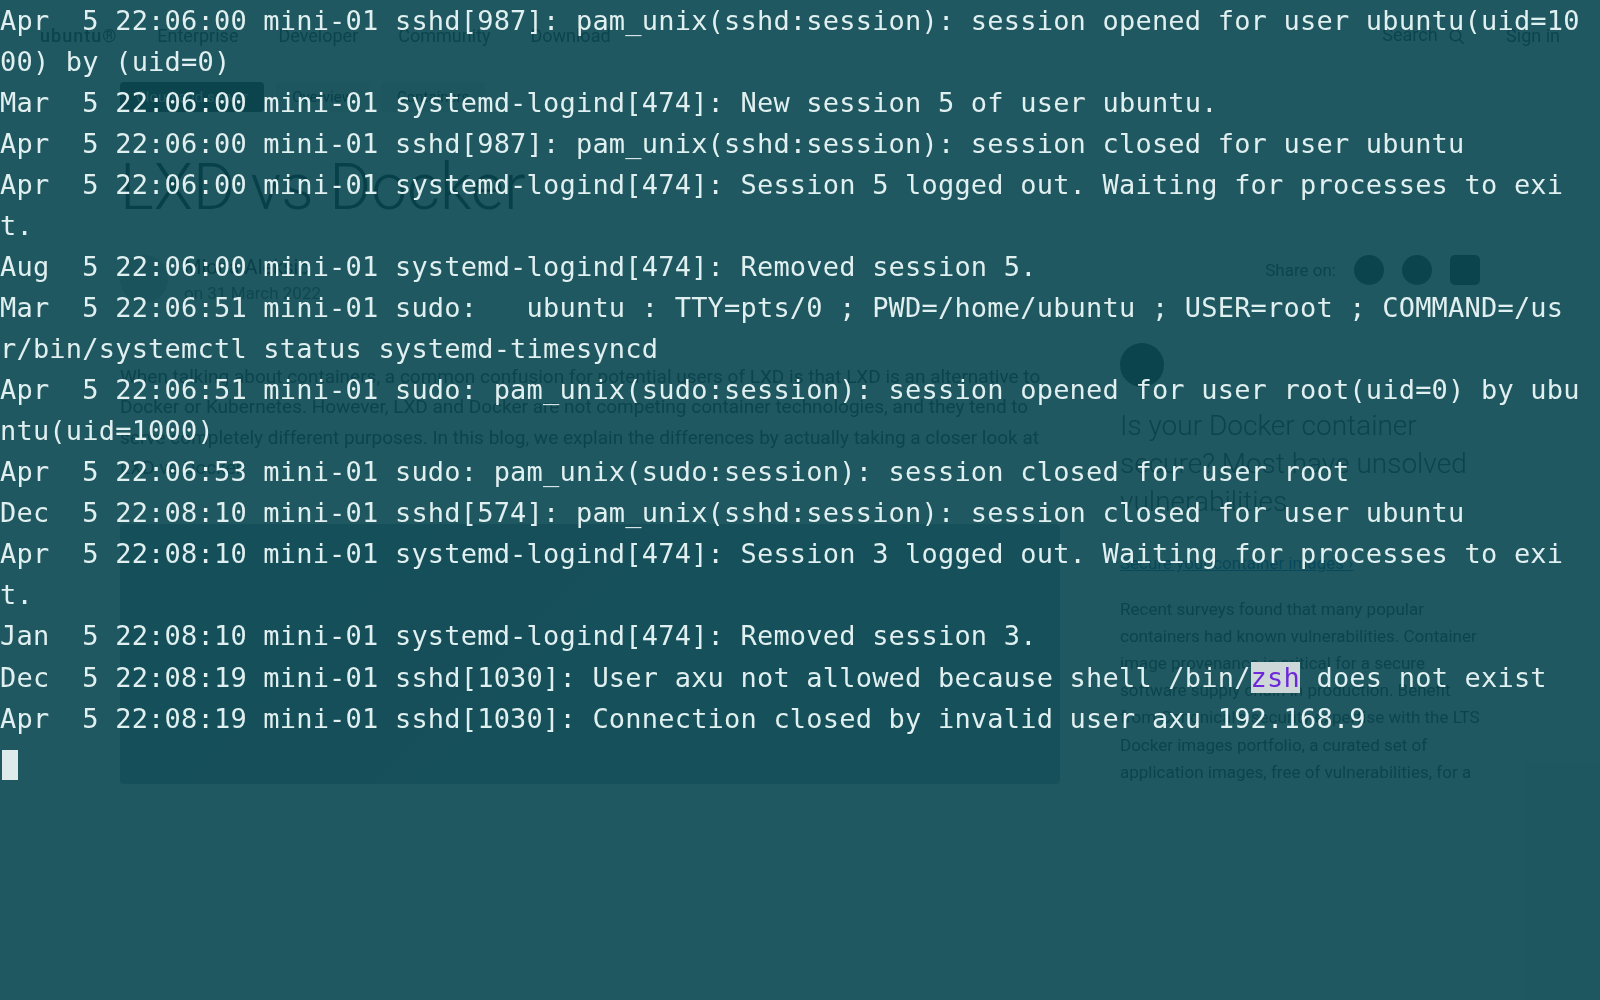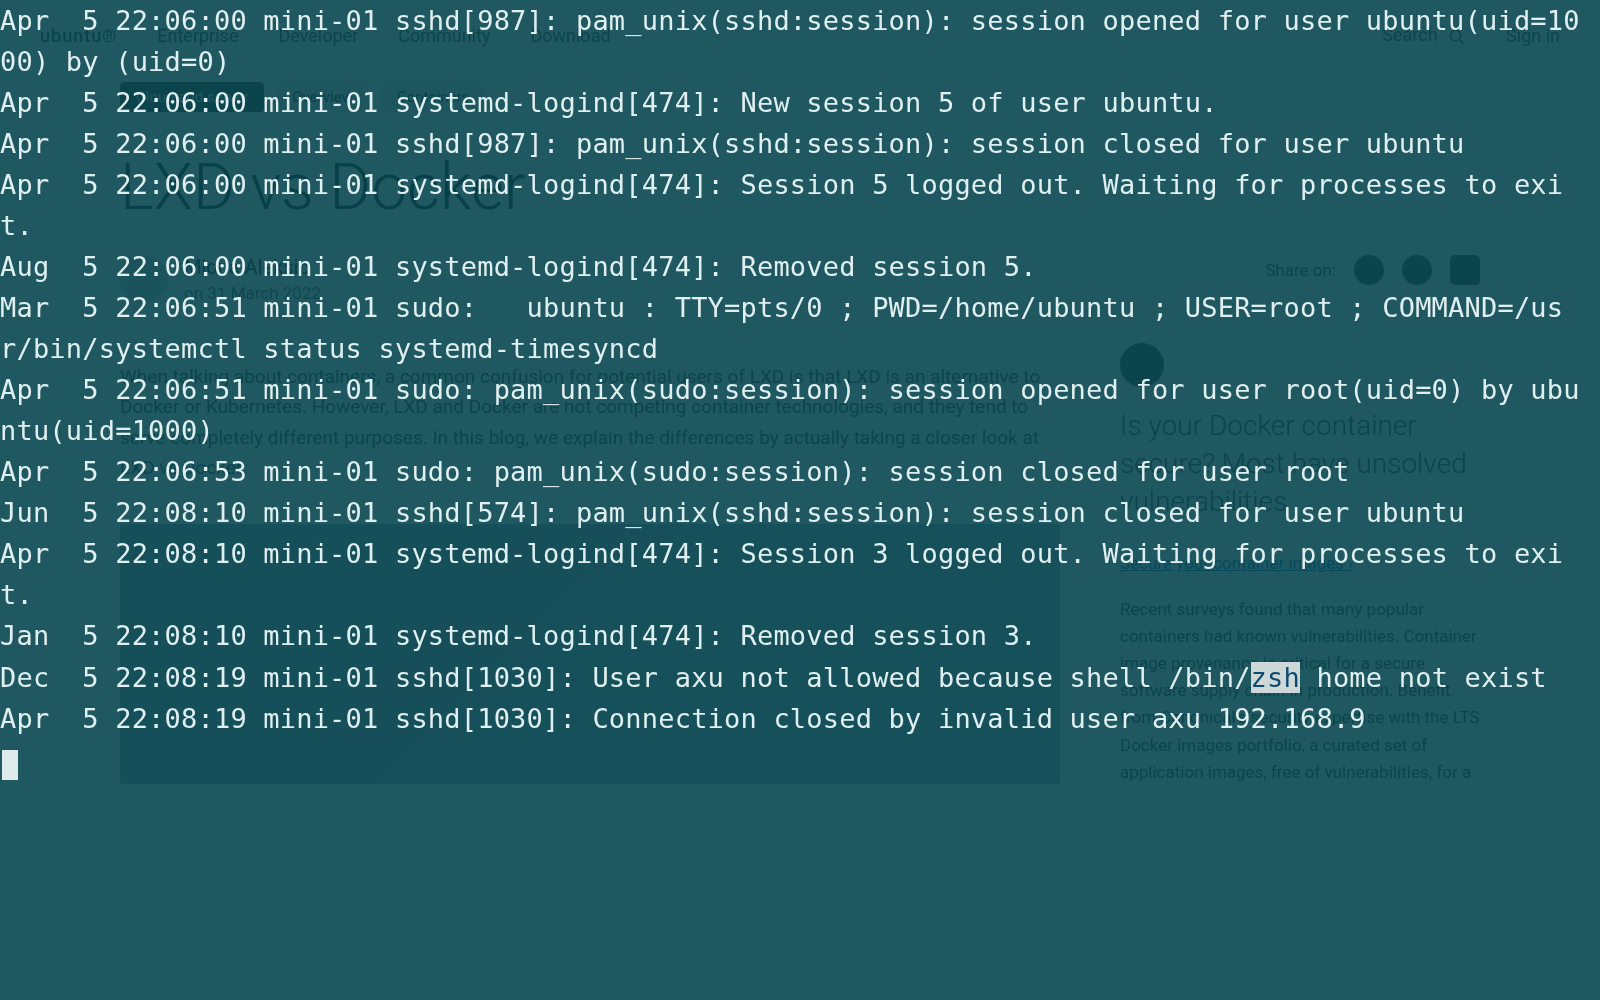--- a/index.html
+++ b/index.html
@@ -124,21 +124,21 @@
     font-family: "Menlo", "Consolas", "DejaVu Sans Mono", monospace;
     font-size: 27px;
     line-height: 1.52;
     padding: 0 12px 0 0;
     white-space: pre-wrap;
     word-break: break-all;
     letter-spacing: 0.2px;
   }
   .terminal-layer .highlight {
     background: #cfd8d8;
-    color: #0c4a6e;
+    color: #6d28d9;
   }
   .cursor-block {
     display: inline-block;
     width: 16px;
     height: 30px;
     background: #dfeaea;
     vertical-align: bottom;
     margin-left: 2px;
     margin-top: 4px;
   }
@@ -208,25 +208,25 @@
         <div class="side-logo"></div>
         <div class="side-title">Is your Docker container secure? Most have unsolved vulnerabilities</div>
         <a class="side-link">Secure your container images ›</a>
         <div>Recent surveys found that many popular containers had known vulnerabilities. Container image provenance is critical for a secure software supply chain in production. Benefit from Canonical's security expertise with the LTS Docker images portfolio, a curated set of application images, free of vulnerabilities, for a</div>
       </aside>
     </div>
   </div>
 </div>
 
 <div class="terminal-layer"><span>Apr  5 22:06:00 mini-01 sshd[987]: pam_unix(sshd:session): session opened for user ubuntu(uid=1000) by (uid=0)</span>
-<span>Apr  5 22:06:00 mini-01 systemd-logind[474]: New session 5 of user ubuntu.</span>
+<span>Mar  5 22:06:00 mini-01 systemd-logind[474]: New session 5 of user ubuntu.</span>
 <span>Apr  5 22:06:00 mini-01 sshd[987]: pam_unix(sshd:session): session closed for user ubuntu</span>
 <span>Apr  5 22:06:00 mini-01 systemd-logind[474]: Session 5 logged out. Waiting for processes to exit.</span>
 <span>Aug  5 22:06:00 mini-01 systemd-logind[474]: Removed session 5.</span>
 <span>Mar  5 22:06:51 mini-01 sudo:   ubuntu : TTY=pts/0 ; PWD=/home/ubuntu ; USER=root ; COMMAND=/usr/bin/systemctl status systemd-timesyncd</span>
 <span>Apr  5 22:06:51 mini-01 sudo: pam_unix(sudo:session): session opened for user root(uid=0) by ubuntu(uid=1000)</span>
 <span>Apr  5 22:06:53 mini-01 sudo: pam_unix(sudo:session): session closed for user root</span>
-<span>Jun  5 22:08:10 mini-01 sshd[574]: pam_unix(sshd:session): session closed for user ubuntu</span>
+<span>Dec  5 22:08:10 mini-01 sshd[574]: pam_unix(sshd:session): session closed for user ubuntu</span>
 <span>Apr  5 22:08:10 mini-01 systemd-logind[474]: Session 3 logged out. Waiting for processes to exit.</span>
 <span>Jan  5 22:08:10 mini-01 systemd-logind[474]: Removed session 3.</span>
-<span><span>Dec  5 22:08:19 mini-01 sshd[1030]: User axu not allowed because shell /bin/</span><span class="highlight">zsh</span><span> home not exist</span></span>
+<span><span>Dec  5 22:08:19 mini-01 sshd[1030]: User axu not allowed because shell /bin/</span><span class="highlight">zsh</span><span> does not exist</span></span>
 <span>Apr  5 22:08:19 mini-01 sshd[1030]: Connection closed by invalid user axu 192.168.9</span>
 <span class="cursor-block"></span></div>
 
 </body></html>

